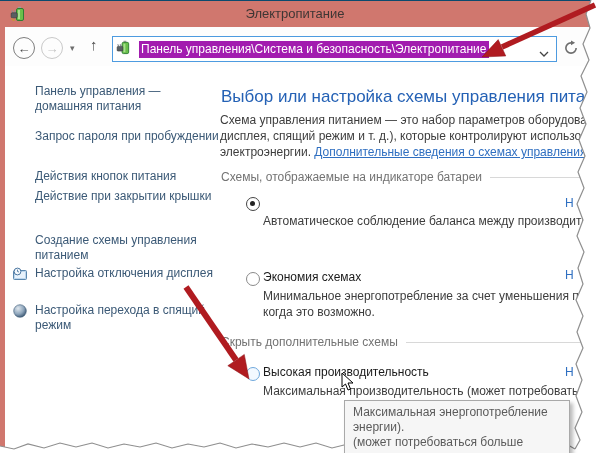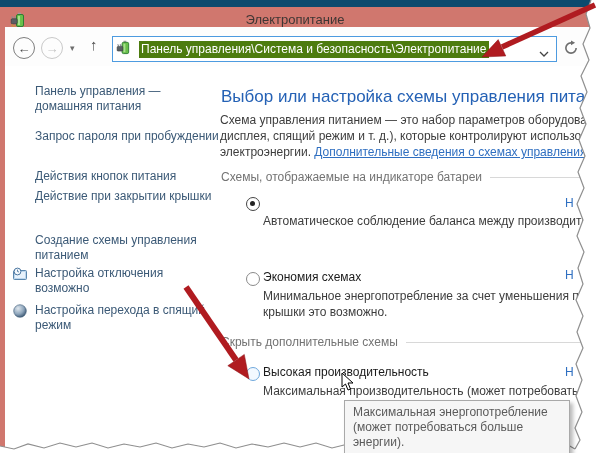--- a/index.html
+++ b/index.html
@@ -1,35 +1,35 @@
 <!DOCTYPE html>
 <html><head>
 <meta charset="utf-8">
 <style>
   html,body{margin:0;padding:0;background:#fff;}
   .stage{position:relative;width:600px;height:453px;background:#fff;overflow:hidden;
          font-family:"Liberation Sans",sans-serif;font-size:12px;color:#2b2b2b;}
   
   .titlebar{position:absolute;left:0;top:0;width:600px;height:27px;background:#d0776e;
-            border-top:7px solid #0c4a6e;}
+            border-top:1px solid #0c4a6e;}
   .titlebar .app-icon{position:absolute;left:10px;top:5px;}
   .title-text{position:absolute;left:0;right:10px;top:5px;text-align:center;
               font-size:13px;color:#3e3634;}
   .left-border{position:absolute;left:0;top:27px;width:5px;height:420px;background:#d0776e;}
   .toolbar{position:absolute;left:5px;top:27px;right:0;height:39px;background:#fdfdfd;}
   .nav-circle{position:absolute;top:37px;width:20px;height:20px;border-radius:50%;
               display:flex;align-items:center;justify-content:center;font-size:13px;line-height:1;}
   .nav-back{left:13px;border:1px solid #7e7e7e;color:#4a4a4a;}
   .nav-fwd{left:41px;border:1px solid #c9c9c9;color:#c4c4c4;}
   .nav-caret{position:absolute;left:70px;top:43px;font-size:9px;color:#6e6e6e;}
   .nav-up{position:absolute;left:90px;top:36px;font-size:15px;font-weight:bold;color:#515151;}
   .address-field{position:absolute;left:112px;top:36px;width:443px;height:24px;background:#fff;
                  border:1px solid #4d9be0;display:flex;align-items:center;}
   .address-field .field-icon{margin-left:3px;flex:0 0 auto;}
-  .address-text{margin-left:8px;white-space:nowrap;overflow:hidden;background:#4d7c0f;color:#fff;
+  .address-text{margin-left:8px;white-space:nowrap;overflow:hidden;background:#a21caf;color:#fff;
                 padding:1px 3px 2px 2px;}
   .address-chevron{position:absolute;right:7px;top:9px;}
   .refresh-btn{position:absolute;left:563px;top:40px;width:16px;height:16px;}
   
   .sidebar{position:absolute;left:12px;top:84px;width:196px;color:#3b5976;}
   .side-item{position:absolute;left:0;width:185px;padding-left:23px;line-height:15px;cursor:pointer;}
   .side-item .s-icon{position:absolute;left:0;top:0;}
   
   .main-txt{position:absolute;white-space:nowrap;}
   .page-title{left:221px;top:87px;font-size:17px;color:#2461b5;}
@@ -121,21 +121,21 @@
     <div class="side-item" style="top:182px">
       <span class="s-icon">
         <svg width="16" height="16">
           <rect x="1.5" y="4.5" width="13" height="9" rx="1" fill="#bdd7ee" stroke="#5b87ad"></rect>
           <rect x="3" y="6" width="10" height="6" fill="#e8f2fb"></rect>
           <circle cx="5.5" cy="5.5" r="3.4" fill="#f4f8fc" stroke="#4a76a0"></circle>
           <line x1="5.5" y1="5.5" x2="5.5" y2="3.6" stroke="#4a76a0" stroke-width="0.9"></line>
           <line x1="5.5" y1="5.5" x2="7" y2="6" stroke="#4a76a0" stroke-width="0.9"></line>
         </svg>
       </span>
-      <span>Настройка отключения возможно</span>
+      <span>Настройка отключения дисплея</span>
     </div>
     <div class="side-item" style="top:219px">
       <span class="s-icon">
         <svg width="16" height="16">
           <defs>
               <radialGradient id="sg" cx="35%" cy="30%" r="80%">
             <stop offset="0%" stop-color="#dfe7ee"></stop>
                 <stop offset="55%" stop-color="#8fa6bc"></stop>
             <stop offset="100%" stop-color="#2e4a66"></stop>
               </radialGradient>
@@ -163,21 +163,21 @@
   <div class="radio checked" style="left:246px;top:197px"></div>
   <div class="main-txt plan-desc" style="left:263px;top:213px">
     <div>Автоматическое соблюдение баланса между производител</div>
   </div>
   <a class="main-txt side-link" style="left:565px;top:196px">Н</a>
 
   <div class="radio" style="left:246px;top:272px"></div>
   <div class="main-txt plan-name" style="left:263px;top:270px">Экономия схемах</div>
   <div class="main-txt plan-desc" style="left:263px;top:288px">
     <div>Минимальное энергопотребление за счет уменьшения про</div>
-      <div>крышки это возможно.</div>
+      <div>когда это возможно.</div>
   </div>
   <a class="main-txt side-link" style="left:565px;top:268px">Н</a>
 
   <div class="section-row" style="left:221px;top:335px">
     <span>Скрыть дополнительные схемы</span>
     <span class="divider"></span>
   </div>
 
   <div class="radio hover" style="left:246px;top:367px"></div>
   <div class="main-txt plan-name" style="left:263px;top:365px">Высокая производительность</div>
@@ -208,17 +208,17 @@
       <polygon points="249,379 227.8,365.7 244.3,354.4" fill="#b01b20" stroke="#8a1216" stroke-width="0.5"></polygon>
     </g>
   </svg>
 
   <svg class="overlay" style="left:341px;top:372px" width="14" height="20">
     <polygon points="1,1 1,15 4.5,12 7,18 9.5,17 7,11 12,11" fill="#fff" stroke="#000" stroke-width="1"></polygon>
   </svg>
 
   <div class="tooltip">
     <div>Максимальная энергопотребление</div>
+    <div>энергии).</div>
     <div>(может потребоваться больше</div>
-    <div>энергии).</div>
   </div>
 
 </div>
 
 </body></html>

